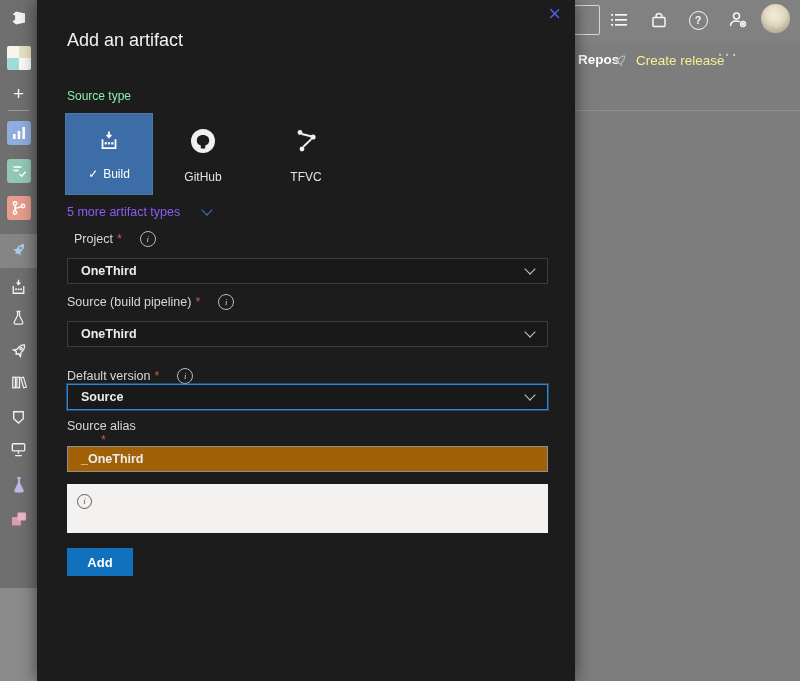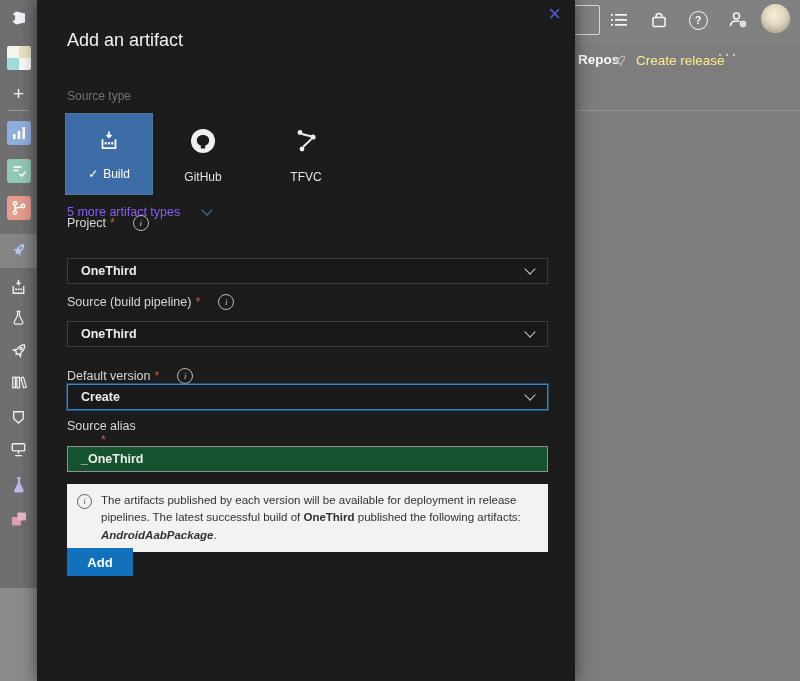--- a/index.html
+++ b/index.html
@@ -38,21 +38,21 @@
   .proj-avatar i:nth-child(4){background:#f6f6f4;}
 
   
   .overlay{position:absolute;inset:0;background:rgba(255,255,255,0.40);z-index:5;}
 
   
   .panel{position:absolute;left:37px;top:0;width:538px;height:681px;background:#1c1c1c;
          z-index:10;box-shadow:0 0 16px rgba(0,0,0,.55);}
   .close-btn{position:absolute;right:14px;top:2px;color:#4d5ed2;font-size:22px;cursor:pointer;line-height:24px;}
   .panel-title{position:absolute;left:30px;top:30px;color:#f1f1f1;font-size:18px;}
-  .sec-label{position:absolute;left:30px;top:89px;color:#737373;font-size:12px;}
+  .sec-label{position:absolute;left:30px;top:89px;color:#86efac;font-size:12px;}
 
   .tiles{position:absolute;left:28px;top:113px;display:flex;align-items:stretch;}
   .tile{height:82px;display:flex;flex-direction:column;align-items:center;justify-content:center;gap:9px;cursor:pointer;}
   .tile .tlabel{font-size:12px;color:#e3e3e3;white-space:nowrap;display:flex;align-items:center;gap:5px;}
   .tile.selected{background:#3c6da6;box-shadow:inset 0 0 0 1px #50799f;}
   .tile.selected .tlabel{color:#fff;}
 
   .more-link{position:absolute;left:30px;top:205px;display:flex;align-items:center;gap:23px;
              color:#8b5cf6;font-size:12.5px;cursor:pointer;}
   .chev{width:7px;height:7px;border-right:1.6px solid #c9c9c9;border-bottom:1.6px solid #c9c9c9;
@@ -63,21 +63,21 @@
   .req{color:#c75f4a;margin-left:4px;}
   .info-i{width:14px;height:14px;border:1px solid #b9b9b9;border-radius:50%;color:#cfcfcf;
           font-size:9px;display:flex;align-items:center;justify-content:center;margin-left:18px;
           font-family:"Liberation Serif",serif;font-style:italic;flex:none;}
 
   .select,.textfield{position:absolute;left:30px;width:481px;height:26px;background:#191919;
           border:1px solid #3d3d3d;box-sizing:border-box;display:flex;align-items:center;
           padding:0 13px;cursor:pointer;}
   .select .val,.textfield .val{flex:1;font-size:12.5px;font-weight:bold;color:#ececec;}
   .select.focused{border-color:#2f87d8;box-shadow:0 0 0 1px rgba(47,135,216,.45);}
-  .textfield{border-color:#8f8f8f;background:#14532d;}
+  .textfield{border-color:#8f8f8f;background:#a16207;}
 
   .infobox{position:absolute;left:30px;top:484px;width:481px;box-sizing:border-box;min-height:49px;
            background:#f3f2f1;color:#323130;display:flex;gap:9px;padding:8px 12px 8px 10px;
            font-size:11.5px;line-height:1.5;}
   .infobox .info-i{border-color:#605e5c;color:#605e5c;margin:2px 0 0 0;width:13px;height:13px;}
   .infobox b{font-weight:bold;}
   .infobox .bi{font-weight:bold;font-style:italic;}
 
   .add-btn{position:absolute;left:30px;top:548px;min-width:66px;height:28px;background:#1271bd;
            color:#fff;font-size:13px;font-weight:bold;border:none;padding:0 19px;cursor:pointer;
@@ -303,21 +303,21 @@
             <span>TFVC</span>
           </span>
       </div>
     </div>
 
     <div class="more-link">
       <span>5 more artifact types</span>
       <span class="chev blue"></span>
     </div>
 
-    <div class="flabel" style="top:215px;">
+    <div class="flabel" style="top:231px;margin-left:7px;">
       <span>Project</span>
       <span class="req">*</span>
       <span class="info-i">
           <span>i</span>
         </span>
     </div>
     <div class="select" style="top:258px;">
       <span class="val">OneThird</span>
       <span class="chev"></span>
     </div>
@@ -335,37 +335,36 @@
     </div>
 
     <div class="flabel" style="top:368px;">
       <span>Default version</span>
       <span class="req">*</span>
       <span class="info-i">
           <span>i</span>
         </span>
     </div>
     <div class="select focused" style="top:384px;">
-      <span class="val">Create</span>
+      <span class="val">Source</span>
       <span class="chev"></span>
     </div>
 
     <div class="flabel" style="top:419px;flex-direction:column;">
       <span>Source alias</span>
       <span class="req">*</span>
       <span class="info-i">
           <span>i</span>
         </span>
     </div>
     <div class="textfield" style="top:446px;">
       <span class="val">_OneThird</span>
     </div>
 
     <div class="infobox">
       <span class="info-i">
           <span>i</span>
         </span>
-      <span><span>The artifacts published by each version will be available for deployment in release pipelines. The latest successful build of </span><b>OneThird</b><span>  published the following artifacts: </span><span class="bi">AndroidAabPackage</span><span>.</span></span>
     </div>
 
     <button class="add-btn">Add</button>
   </div>
 </div>
 
 </body></html>

